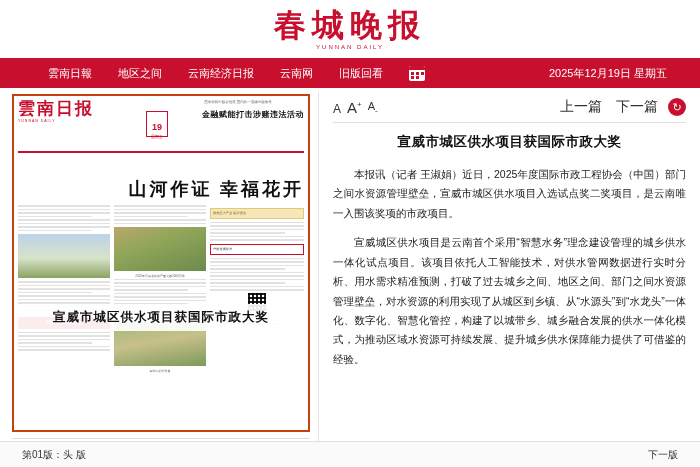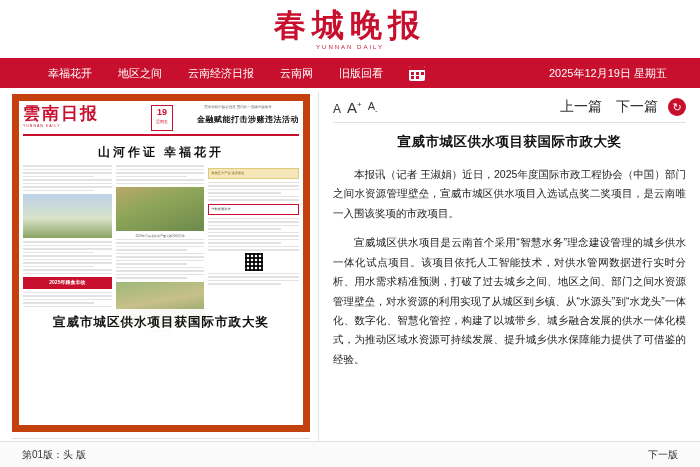--- a/index.html
+++ b/index.html
@@ -56,50 +56,50 @@
   
   .content {
     display:flex; height: 379px; background:#fff;
   }
 
   
   .left-pane {
     width: 318px; padding: 6px 8px 0 12px; position:relative;
   }
   .paper {
-    border:7px solid #c2410c; background:#fff; height: 338px; position:relative;
+    border:2px solid #c2410c; background:#fff; height: 338px; position:relative;
     overflow:hidden; padding:4px;
   }
   .paper-top {
     display:flex; align-items:flex-start; border-bottom:2px solid #c8102e;
     padding-bottom:3px;
   }
   .paper-logo { width:124px; }
   .paper-logo-cn {
     font-family:"Liberation Serif", serif; font-size:17px; font-weight:bold;
     color:#c8102e; letter-spacing:2px; line-height:1.1;
   }
   .paper-logo-en { font-size:3.5px; color:#c8102e; letter-spacing:1px; }
   .paper-stamp {
     width:22px; height:26px; border:1px solid #c8102e; color:#c8102e;
-    font-size:4px; text-align:center; line-height:1.3; margin:0 4px;
-    padding-top:1px;
+    font-size:4px; text-align:center; line-height:1.3; margin:11px 4px;
+    padding-top:10px;
   }
   .paper-stamp b { font-size:9px; display:block; }
   .paper-headlines { flex:1; font-size:4px; color:#333; line-height:1.4; }
   .paper-hl-small { font-size:3.5px; color:#666; text-align:center; }
   .paper-hl-big {
     font-size:8px; font-weight:bold; color:#111; text-align:right;
     margin-top:4px; letter-spacing:0.5px;
   }
 
   .paper-main-title {
-    text-align:center; font-family:"Liberation Serif", serif;
-    font-size:12px; font-weight:bold; color:#111; letter-spacing:3px;
-    margin: 8px 0 4px;
+    text-align:right; font-family:"Liberation Serif", serif;
+    font-size:18px; font-weight:bold; color:#111; letter-spacing:3px;
+    margin: 24px 0 4px;
   }
   .paper-cols { display:flex; gap:4px; }
   .pcol { font-size:3.2px; color:#555; line-height:1.5; }
   .pcol.c1 { width: 96px; }
   .pcol.c2 { width: 96px; }
   .pcol.c3 { width: 98px; }
   .pfill { }
   .pfill span {
     display:block; height:1.5px; background:#e2e2e2; margin-bottom:2px;
   }
@@ -195,21 +195,21 @@
 <div class="page">
 
   <div class="masthead">
     <div class="logo-wrap">
       <div class="logo-cn">春城晚报</div>
       <div class="logo-en">YUNNAN DAILY</div>
     </div>
   </div>
 
   <div class="navbar">
-    <div class="nav-item first">幸福花开</div>
+    <div class="nav-item first">雲南日報</div>
     <div class="nav-item">地区之间</div>
     <div class="nav-item">云南经济日报</div>
     <div class="nav-item">云南网</div>
     <div class="nav-item">旧版回看</div>
     <div class="cal-icon"></div>
     <div class="nav-spacer"></div>
     <div class="nav-date">2025年12月19日 星期五</div>
   </div>
 
   <div class="content">

